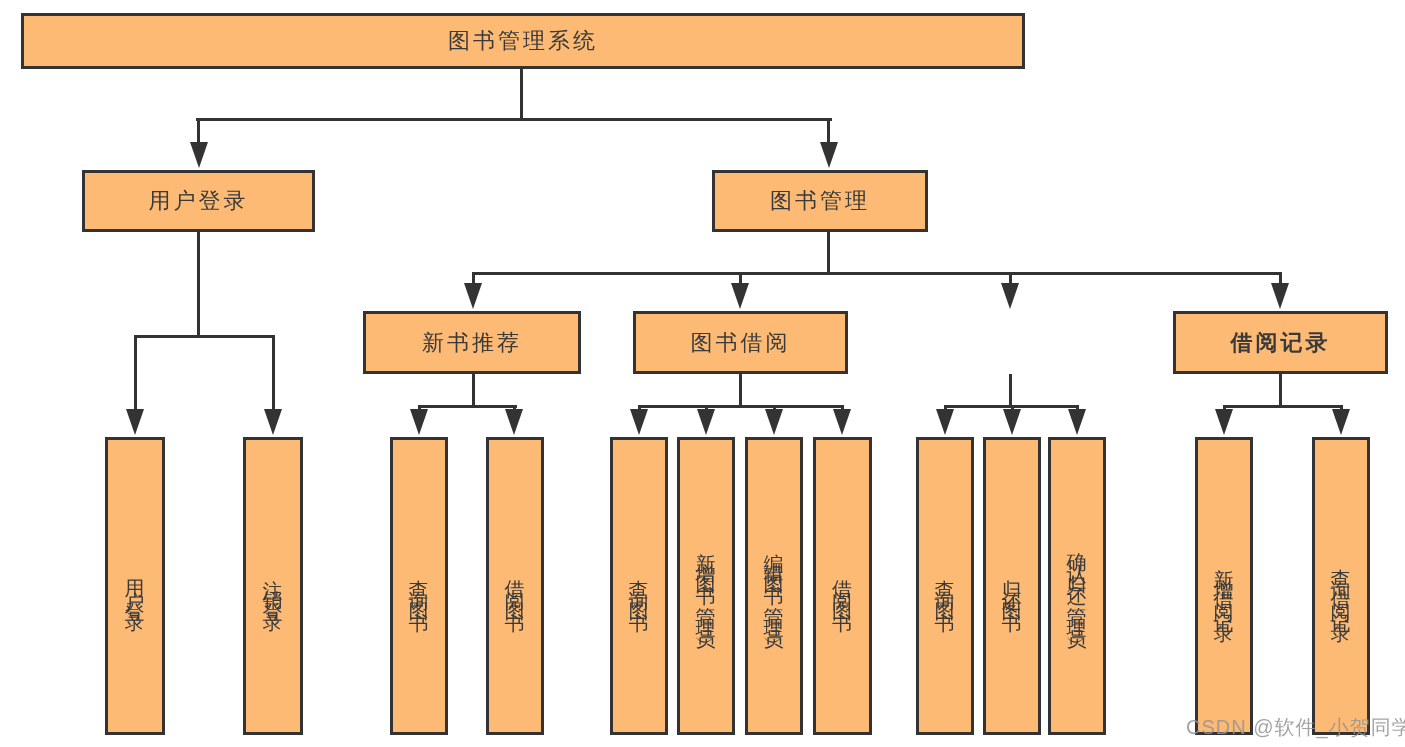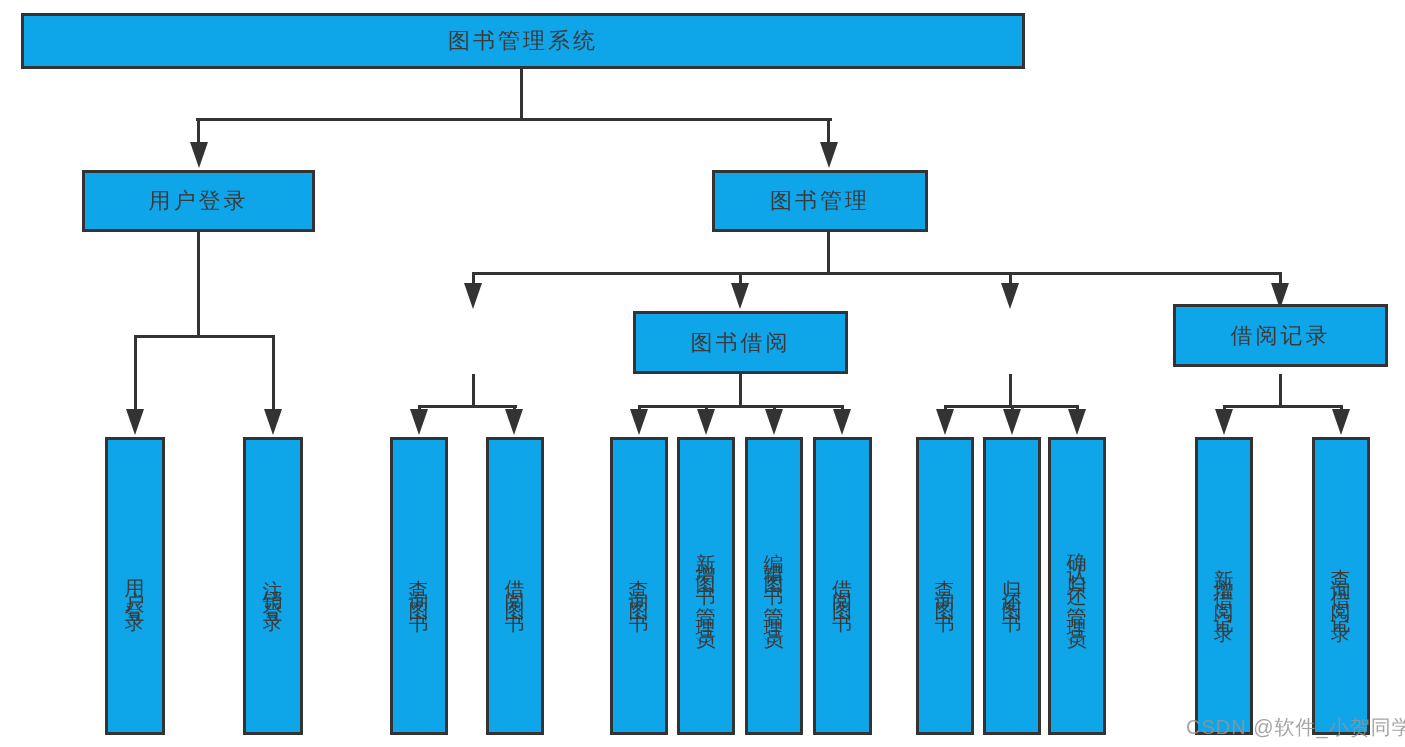--- a/index.html
+++ b/index.html
@@ -12,21 +12,21 @@
     position: relative;
     width: 1405px;
     height: 747px;
     background: #ffffff;
     overflow: hidden;
   }
   .node {
     position: absolute;
     box-sizing: border-box;
     border: 3px solid #333333;
-    background: #0ea5e9;
+    background: #fdba74;
     color: #3a3a3a;
     display: flex;
     align-items: center;
     justify-content: center;
     font-size: 22px;
     letter-spacing: 3px;
     line-height: 1;
     white-space: nowrap;
   }
   .node.v {
@@ -111,22 +111,23 @@
     <div class="arrowhead" style="left: 1003px; top: 409px;"></div>
     <div class="line" style="left: 1075.5px; top: 405px; width: 3px; height: 10px;"></div>
     <div class="arrowhead" style="left: 1068px; top: 409px;"></div>
     <div class="line" style="left: 1222.5px; top: 405px; width: 3px; height: 10px;"></div>
     <div class="arrowhead" style="left: 1215px; top: 409px;"></div>
     <div class="line" style="left: 1339.5px; top: 405px; width: 3px; height: 10px;"></div>
     <div class="arrowhead" style="left: 1332px; top: 409px;"></div>
     <div class="node" style="left: 21px; top: 13px; width: 1004px; height: 56px;">图书管理系统</div>
     <div class="node" style="left: 82px; top: 170px; width: 233px; height: 62px;">用户登录</div>
     <div class="node" style="left: 712px; top: 170px; width: 216px; height: 62px;">图书管理</div>
+    <div class="node" style="left: 363px; top: 311px; width: 218px; height: 63px;">新书推荐</div>
     <div class="node" style="left: 633px; top: 311px; width: 215px; height: 63px;">图书借阅</div>
-    <div class="node" style="left: 1173px; top: 304px; width: 215px; height: 63px;">借阅记录</div>
+    <div class="node" style="left: 1173px; top: 311px; width: 215px; height: 63px; font-weight: bold;">借阅记录</div>
     <div class="node v" style="left: 105px; top: 437px; width: 60px; height: 298px;">用户登录</div>
     <div class="node v" style="left: 243px; top: 437px; width: 60px; height: 298px;">注销登录</div>
     <div class="node v" style="left: 390px; top: 437px; width: 58px; height: 298px;">查询图书</div>
     <div class="node v" style="left: 486px; top: 437px; width: 58px; height: 298px;">借阅图书</div>
     <div class="node v" style="left: 610px; top: 437px; width: 58px; height: 298px;">查询图书</div>
     <div class="node v" style="left: 677px; top: 437px; width: 58px; height: 298px;">新增图书（管理员）</div>
     <div class="node v" style="left: 745px; top: 437px; width: 58px; height: 298px;">编辑图书（管理员）</div>
     <div class="node v" style="left: 813px; top: 437px; width: 59px; height: 298px;">借阅图书</div>
     <div class="node v" style="left: 916px; top: 437px; width: 58px; height: 298px;">查询图书</div>
     <div class="node v" style="left: 983px; top: 437px; width: 58px; height: 298px;">归还图书</div>

